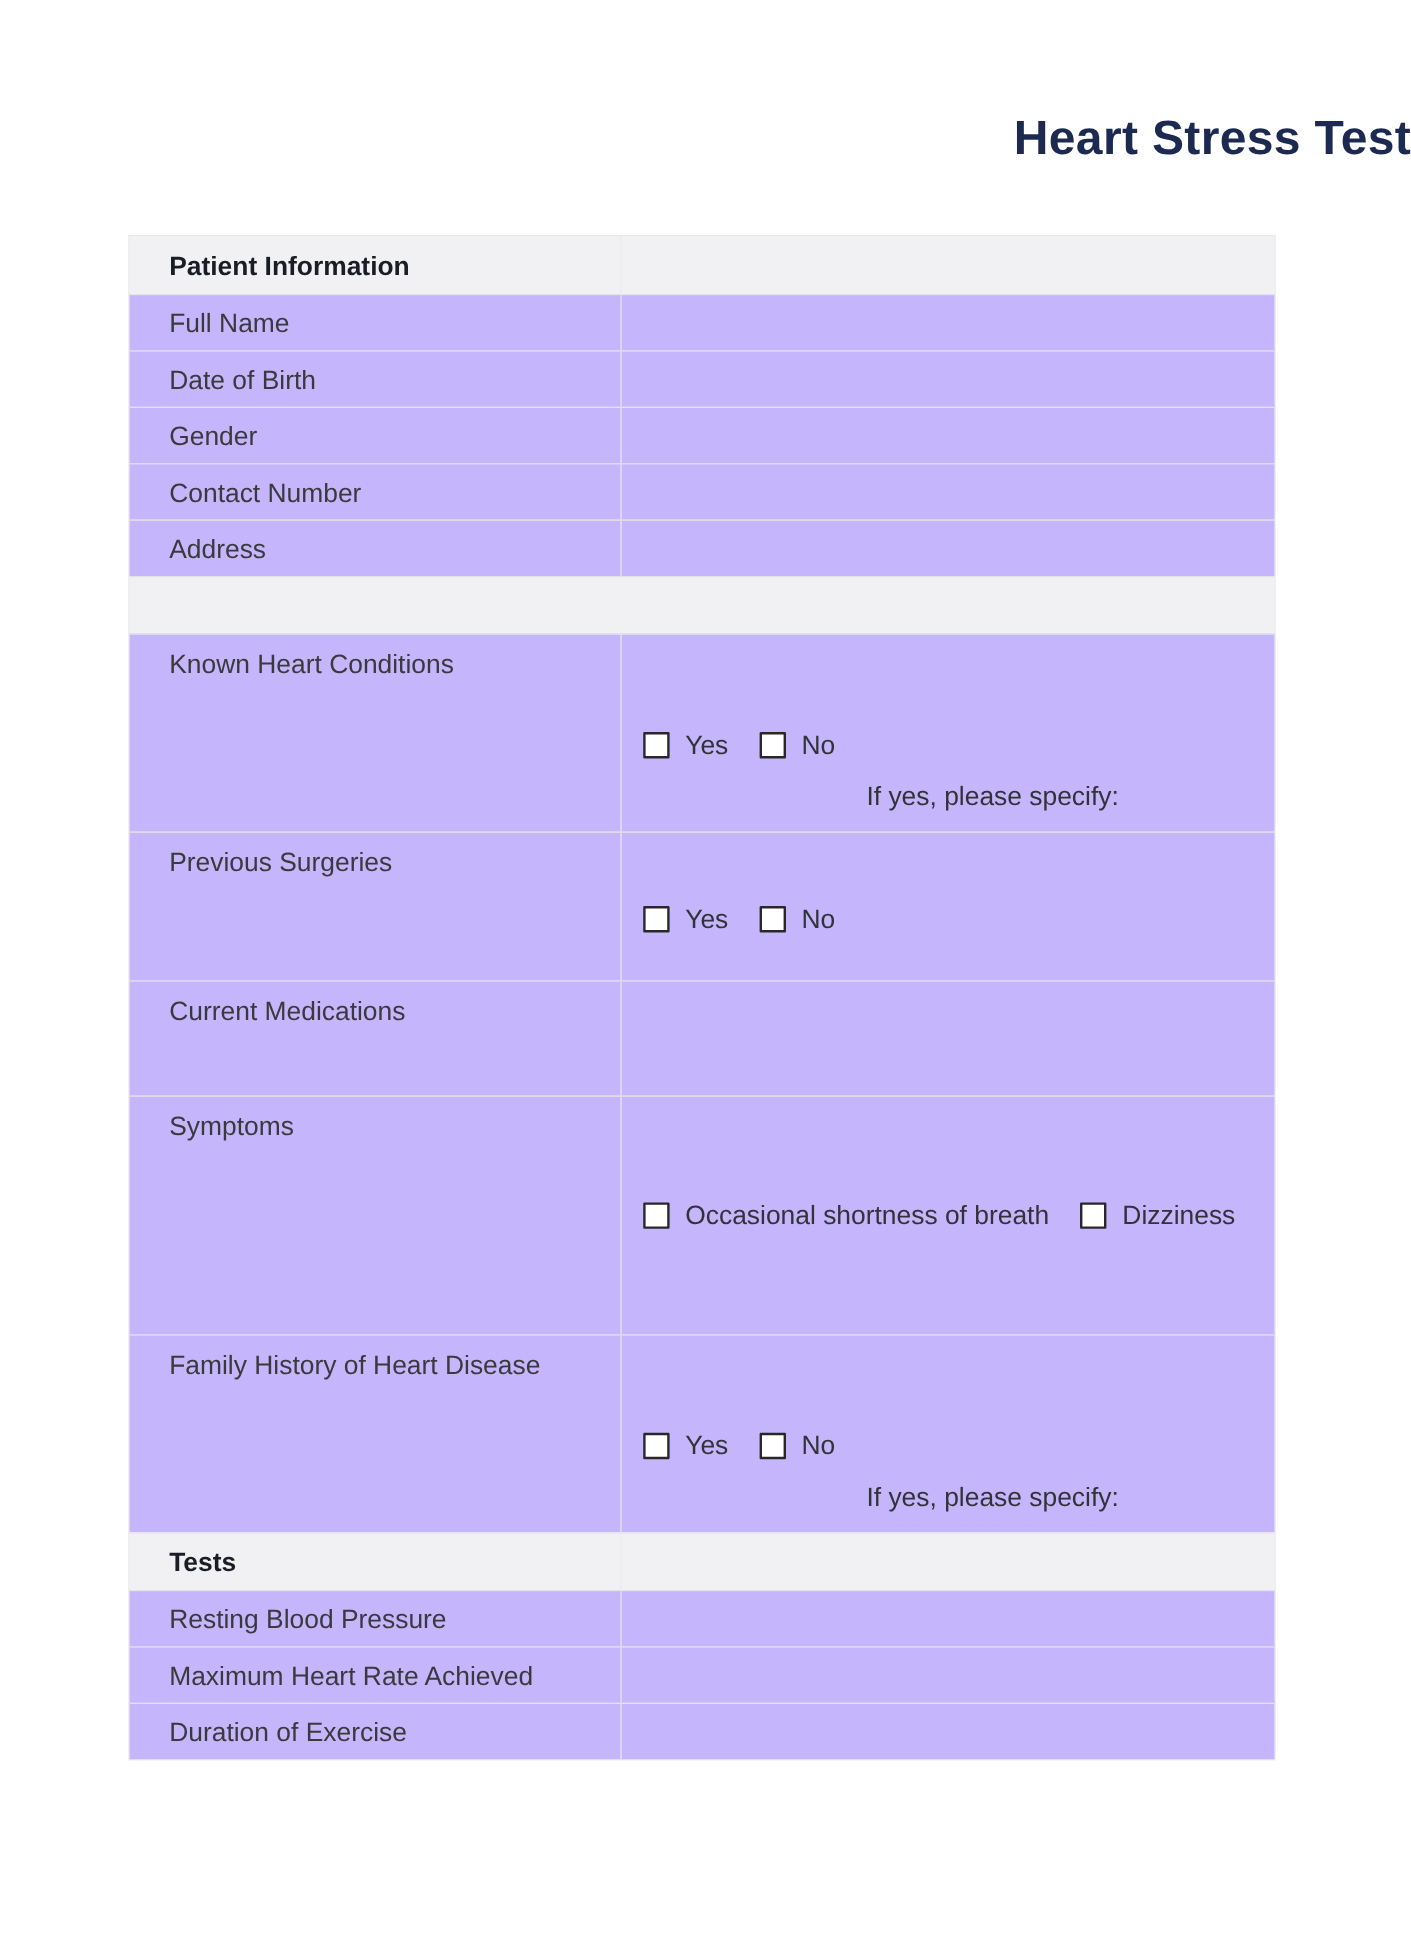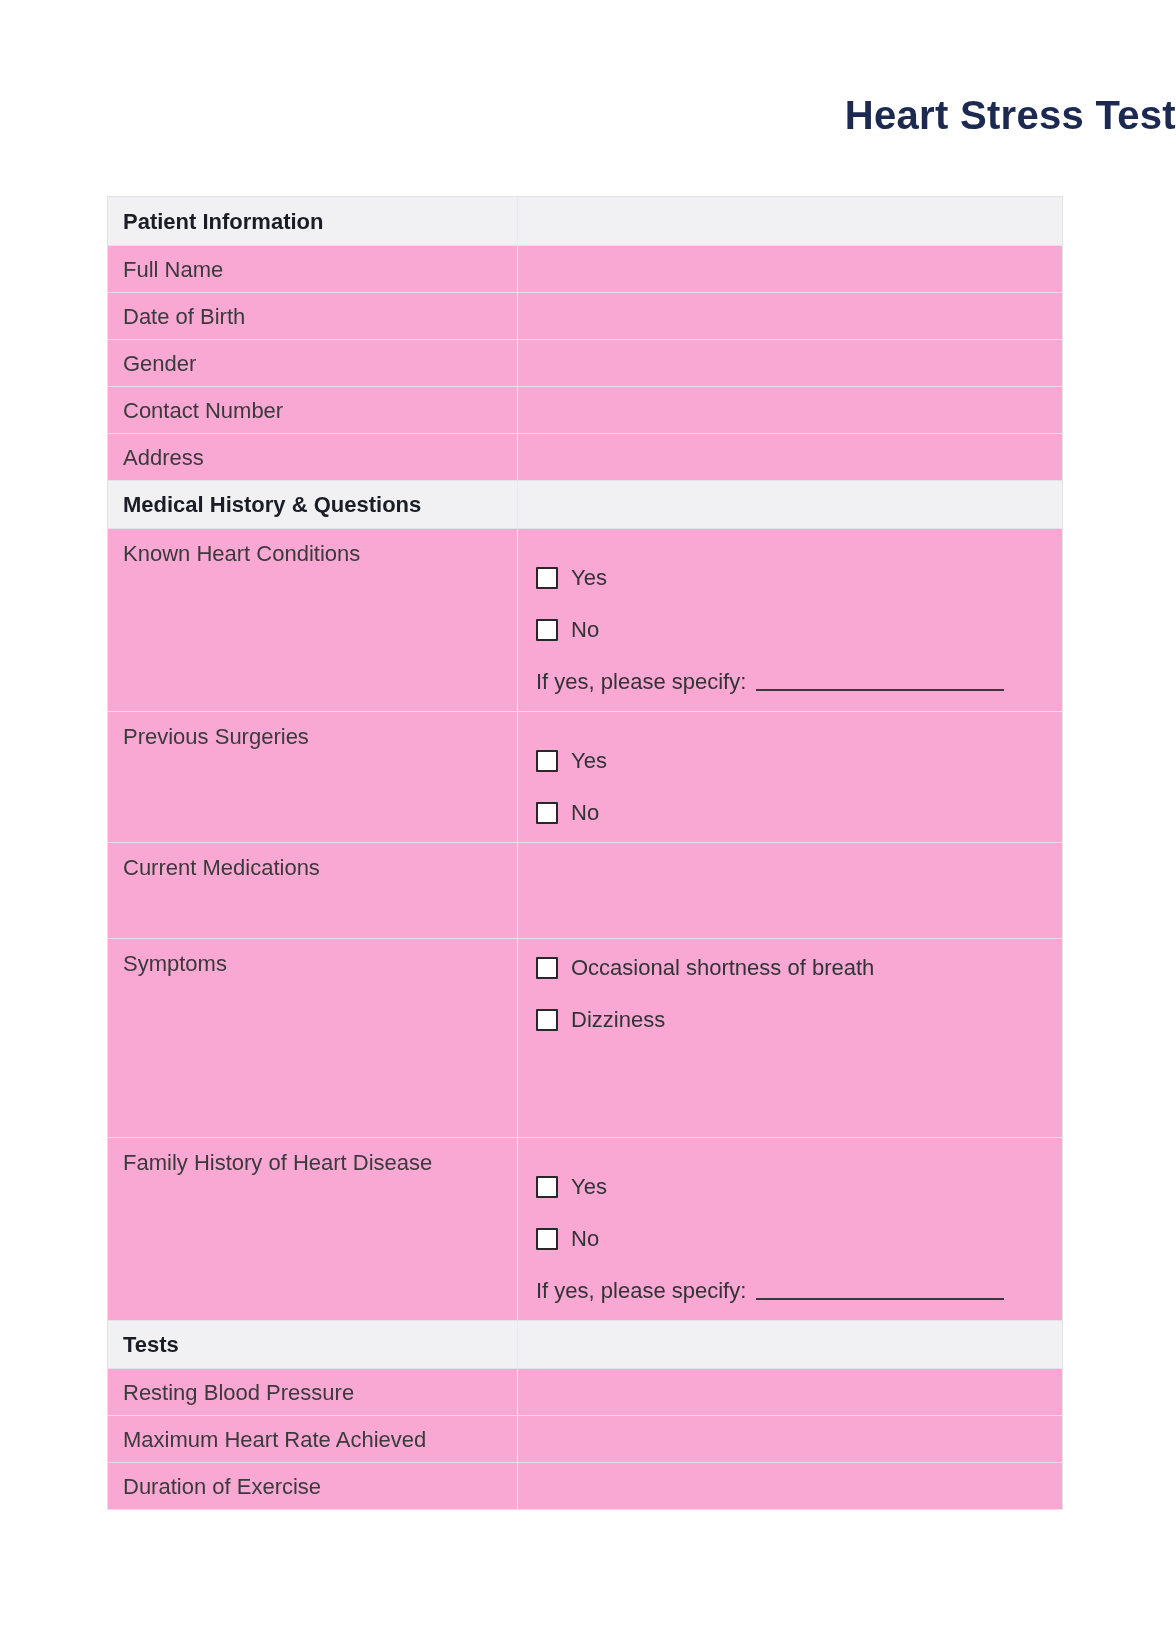--- a/index.html
+++ b/index.html
@@ -23,53 +23,53 @@
   }
   .form-table {
     width: 956px;
     margin-left: 107px;
     margin-top: 58px;
     border: 1px solid #e3e3e7;
   }
   .row {
     display: flex;
     border-top: 1px solid #e3e3e7;
-    background: #f9a8d4;
+    background: #c4b5fd;
   }
   .row:first-child { border-top: none; }
   .row-section {
     background: #f1f1f4;
     min-height: 48px;
   }
   .row-simple { min-height: 47px; }
   .cell-label {
     width: 410px;
     flex: 0 0 410px;
     border-right: 1px solid #e9e9ed;
-    padding: 0 16px 0 15px;
+    padding: 0 16px 0 33px;
     font-size: 22px;
     line-height: 25px;
     color: #3a3a3c;
     display: flex;
     align-items: center;
   }
   .row-section .cell-label {
     font-weight: 700;
     color: #1a1d25;
   }
   .cell-label.top-align {
     align-items: flex-start;
     padding-top: 12px;
   }
   .cell-value {
     flex: 1 1 auto;
   }
   .cell-options {
     display: flex;
-    flex-direction: column;
+    flex-direction: row;
     gap: 26px;
     padding: 36px 20px 16px 18px;
   }
   .cell-options.list-style { padding-top: 16px; }
   .opt {
     display: flex;
     align-items: center;
     gap: 13px;
     min-height: 22px;
     font-size: 22px;
@@ -133,21 +133,20 @@
     <div class="cell-label">Contact Number</div>
     <div class="cell-value"></div>
   </div>
 
   <div class="row row-simple">
     <div class="cell-label">Address</div>
     <div class="cell-value"></div>
   </div>
 
   <div class="row row-section">
-    <div class="cell-label">Medical History &amp; Questions</div>
     <div class="cell-value"></div>
   </div>
 
   <div class="row row-khc">
     <div class="cell-label top-align">Known Heart Conditions</div>
     <div class="cell-value cell-options">
       <div class="opt">
         <span class="checkbox"></span>
         <span>Yes</span>
       </div>

